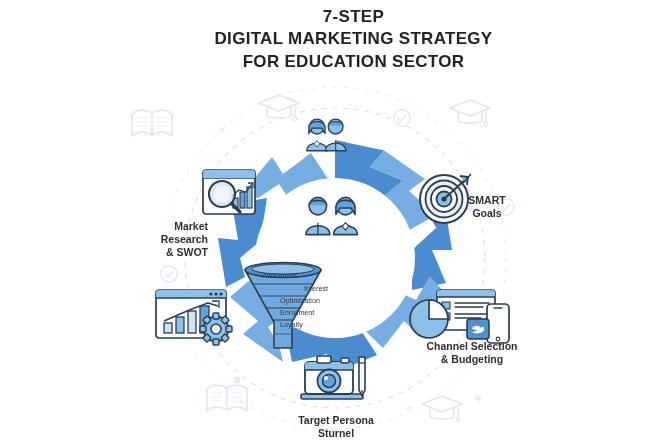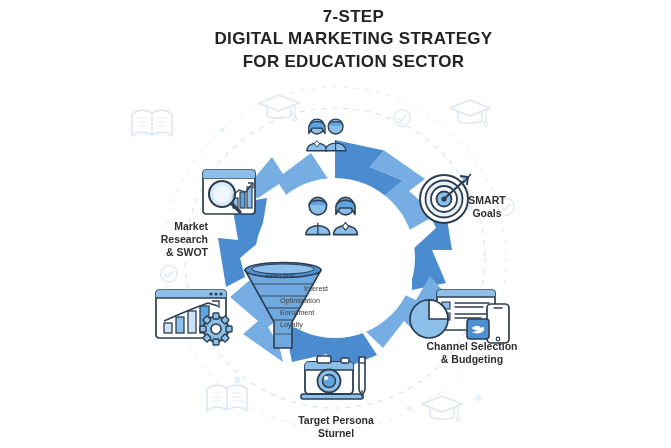--- a/index.html
+++ b/index.html
@@ -360,19 +360,19 @@
 Goals</div>
 
   <div class="node-label" id="label-channel">Channel Selection
 &amp; Budgeting</div>
 
   <div class="node-label" id="label-persona">Target Persona
 Sturnel</div>
 
 
 
-  <div id="funnel-awareness">Selection</div>
+  <div id="funnel-awareness">Awareness</div>
   <div class="funnel-side" id="funnel-interest">Interest</div>
   <div class="funnel-side" id="funnel-consideration">Optimization</div>
   <div class="funnel-side" id="funnel-enrollment">Enrollment</div>
   <div class="funnel-side" id="funnel-loyalty">Loyalty</div>
 
 </div>
 
 </body></html>

